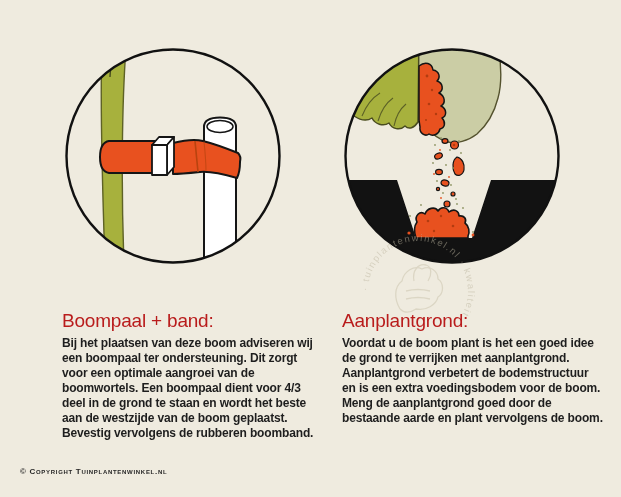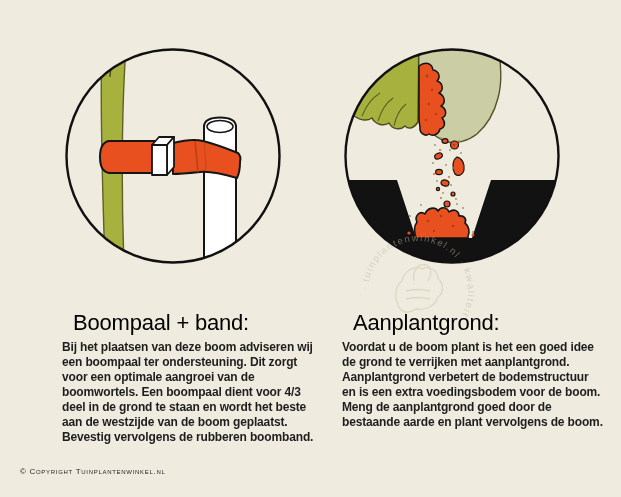--- a/index.html
+++ b/index.html
@@ -8,25 +8,25 @@
 
   .illus{position:absolute;top:46px;width:221px;height:221px;}
   .illus.left{left:63px;}
   .illus.right{left:342px;}
 
   .watermark{position:absolute;left:356px;top:229px;width:124px;height:124px;opacity:.5;pointer-events:none;}
 
   .col{position:absolute;top:310px;width:288px;color:#1E1E1E;}
   .col.left{left:62px;}
   .col.right{left:342px;}
-  .col h2{margin:0 0 4px 11px;font-size:22px;font-weight:400;letter-spacing:-0.2px;color:#000000;}
+  .col h2{margin:0 0 4px 0;font-size:19px;font-weight:400;letter-spacing:-0.2px;color:#b91c1c;}
   .col p{margin:0;font-size:12px;font-weight:bold;line-height:15px;letter-spacing:-0.15px;
          white-space:pre-line;color:#1E1E1E;}
 
-  .copyright{position:absolute;left:20px;top:467px;font-size:8px;font-weight:normal;
+  .copyright{position:absolute;left:20px;top:467px;font-size:8px;font-weight:bold;
              font-variant:small-caps;letter-spacing:.7px;color:#262626;}
 </style>
 </head>
 <body>
 
 <div class="page">
 
   <svg class="illus left" viewBox="0 0 221 221">
     <defs>
       <clipPath id="clipL">

